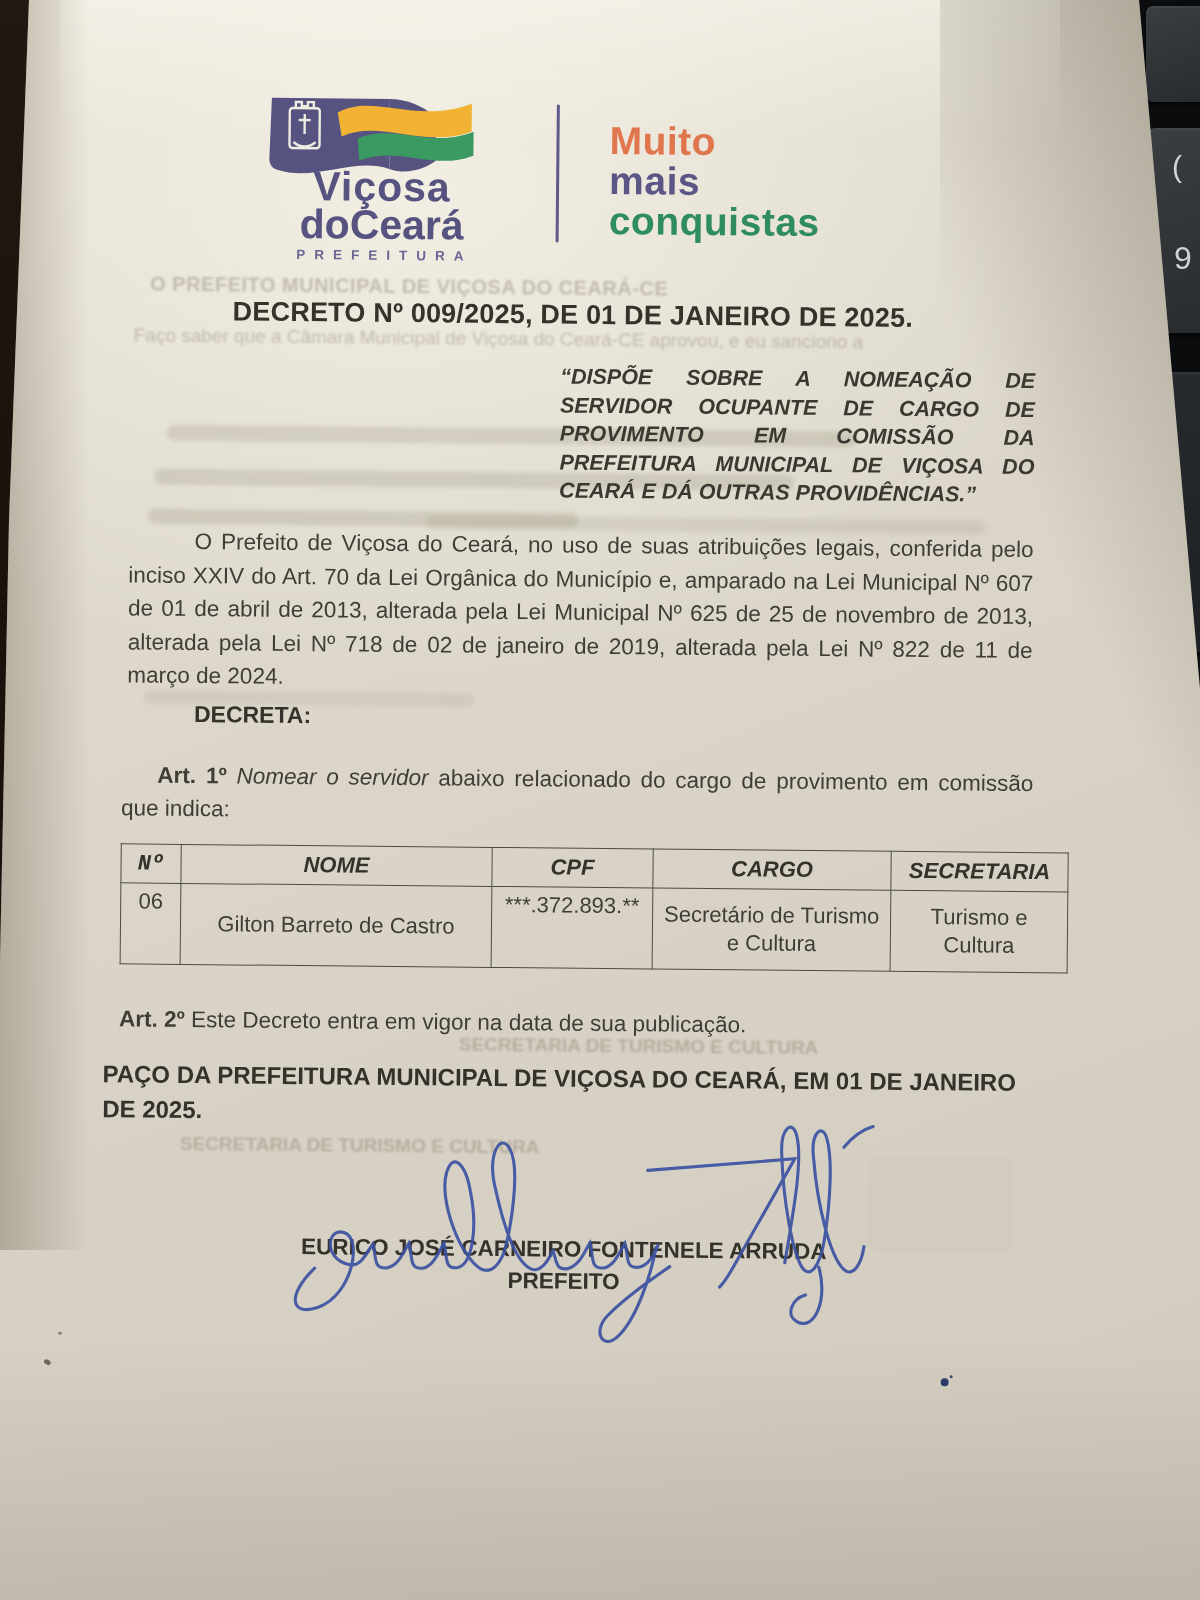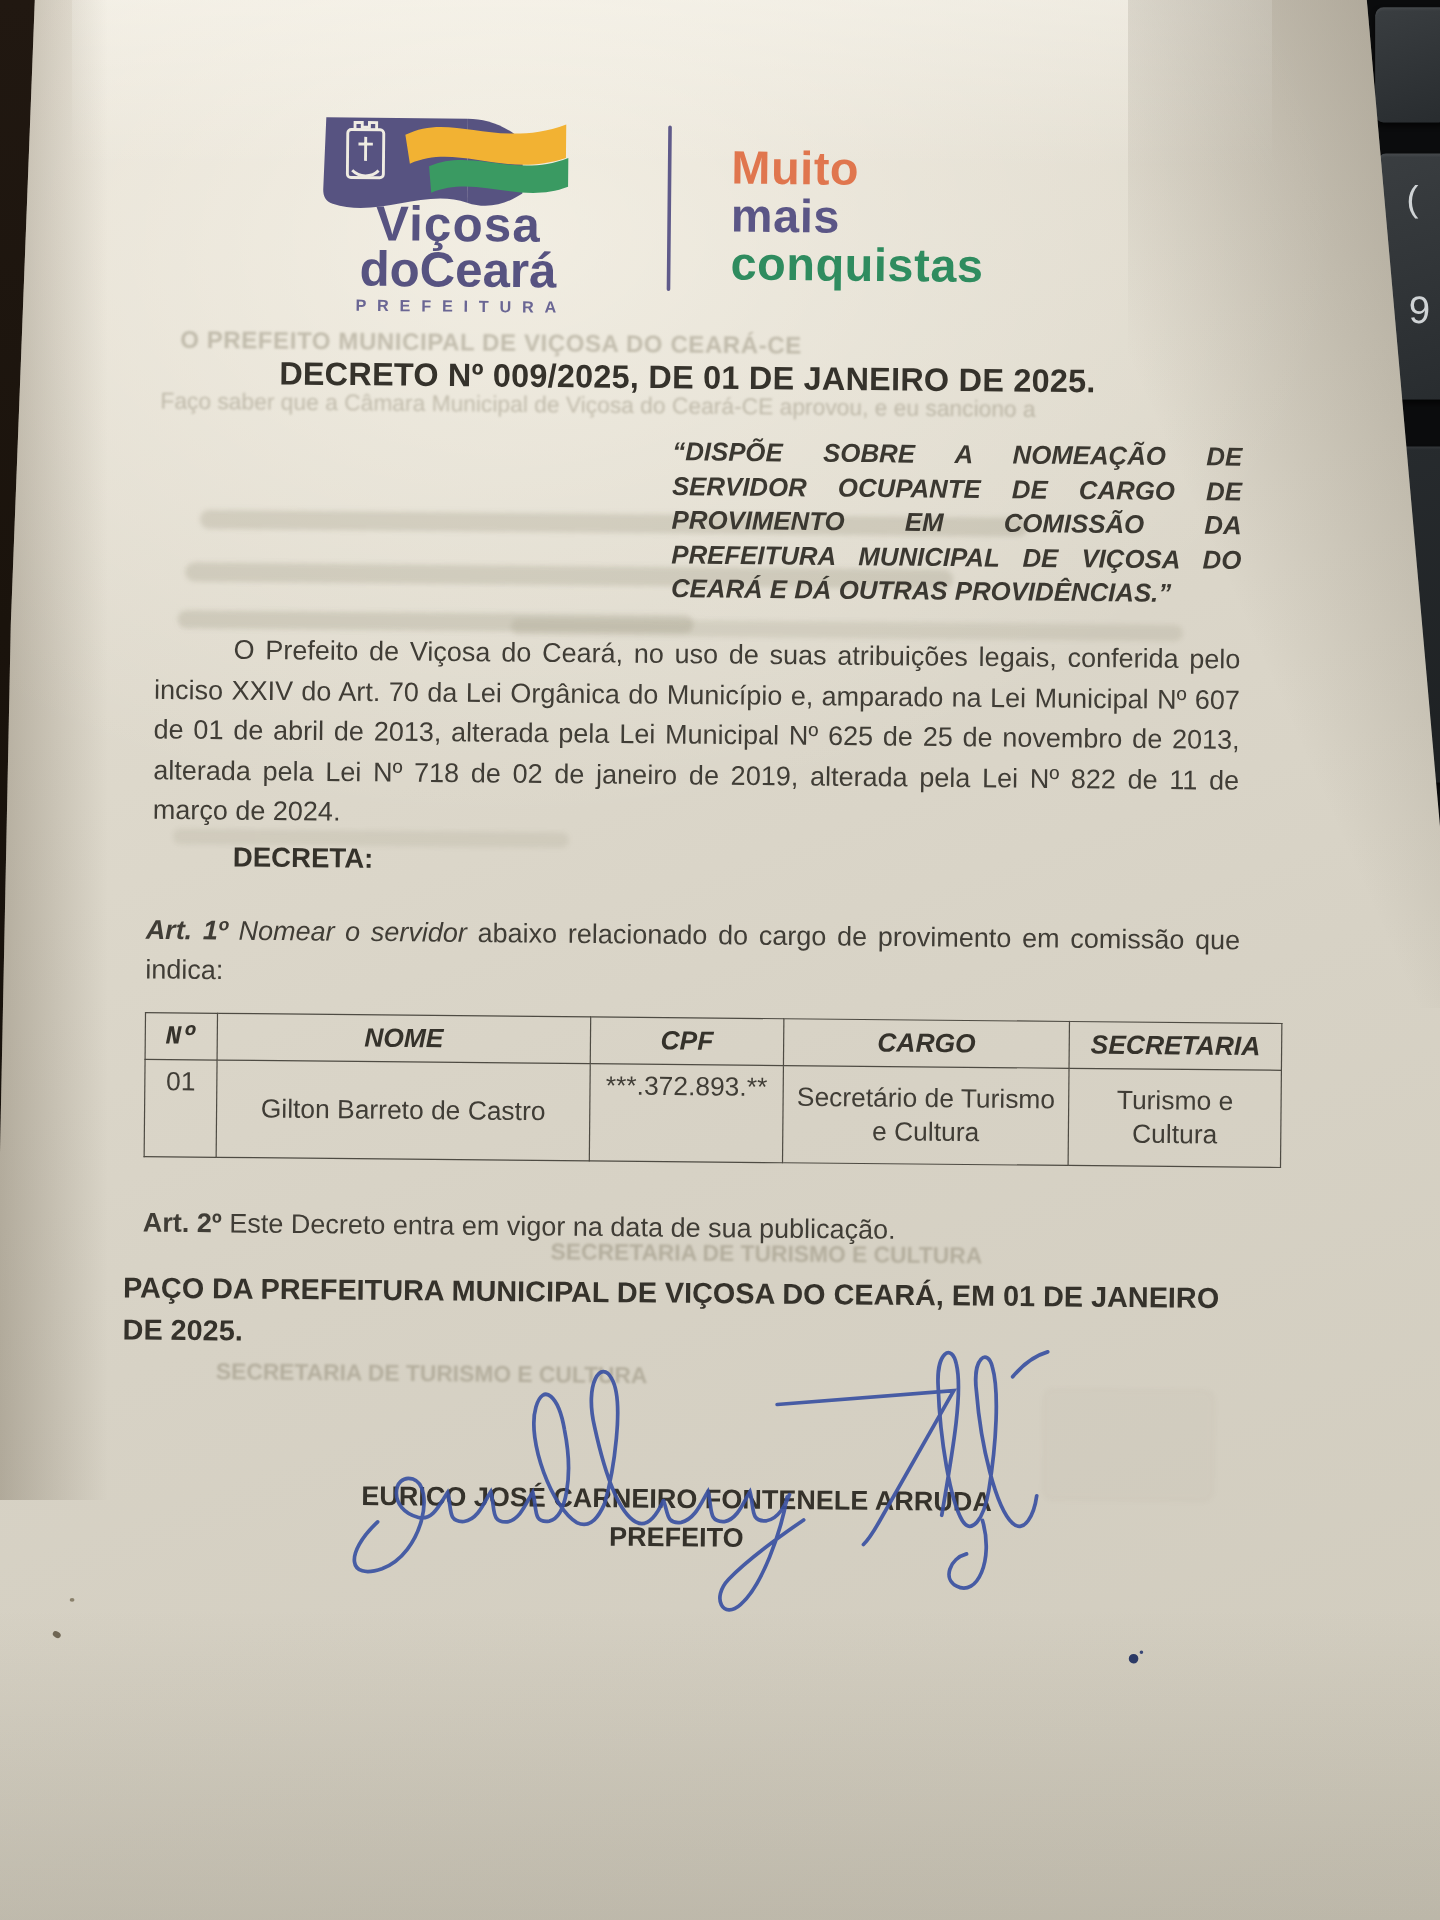--- a/index.html
+++ b/index.html
@@ -50,21 +50,21 @@
   .slogan .s2{font-size:39px;color:#5b5686;margin-top:1px;}
   .slogan .s3{font-size:39px;color:#2f8c5f;margin-top:1px;}
   
   .title{left:130px;top:295px;width:890px;text-align:center;font-weight:bold;font-size:27px;letter-spacing:.2px;color:#35322b;}
   .epigraph{left:563px;top:358px;width:475px;font-weight:bold;font-style:italic;font-size:21.5px;line-height:28.5px;text-align:justify;color:#3b3831;}
   .preamble{left:133px;top:524px;width:905px;font-size:22.5px;line-height:33.5px;text-align:justify;text-indent:66px;color:#403d36;}
   .decreta{left:200px;top:700px;font-weight:bold;font-size:23px;color:#35322b;}
   .art1{left:128px;top:758px;width:912px;font-size:22.5px;line-height:33px;text-align:justify;color:#403d36;}
   .art2{left:128px;top:1006px;width:912px;font-size:22.5px;color:#403d36;}
   .closing{left:112px;top:1056px;width:932px;font-weight:bold;font-size:24px;line-height:35px;color:#35322b;}
-  .bi{font-weight:bold;font-style:italic;}
+  .bi{font-weight:bold;margin-left:36px;}
   .it{font-style:italic;}
   .b{font-weight:bold;}
   
   .tbl{left:128px;top:843px;width:948px;border-collapse:collapse;z-index:2;position:absolute;}
   .tbl td,.tbl th{border:1.6px solid #4e4b43;padding:2px 6px;}
   .tbl th{font-weight:bold;font-style:italic;font-size:22px;height:34px;text-align:center;color:#35322b;}
   .tbl td{font-size:22px;text-align:center;color:#403d36;height:74px;vertical-align:middle;line-height:28px;}
   .tbl td.top{vertical-align:top;padding-top:4px;}
   .c-no{width:50px;font-family:Liberation Mono, monospace;} .c-nome{width:330px;} .c-cpf{width:150px;} .c-cargo{width:243px;} .c-sec{width:167px;}
   
@@ -151,21 +151,21 @@
     <table class="tbl">
       <tbody>
           <tr>
         <th class="c-no">Nº</th>
         <th class="c-nome">NOME</th>
         <th class="c-cpf">CPF</th>
         <th class="c-cargo">CARGO</th>
         <th class="c-sec">SECRETARIA</th>
       </tr>
       <tr>
-        <td class="top">01</td>
+        <td class="top">06</td>
         <td>Gilton Barreto de Castro</td>
         <td class="top">***.372.893.**</td>
         <td>Secretário de Turismo e Cultura</td>
         <td>Turismo e Cultura</td>
       </tr>
     </tbody>
       </table>
 
     <div class="z2 art2"><span class="b">Art. 2º</span><span>  Este Decreto entra em vigor na data de sua publicação.</span></div>
 

